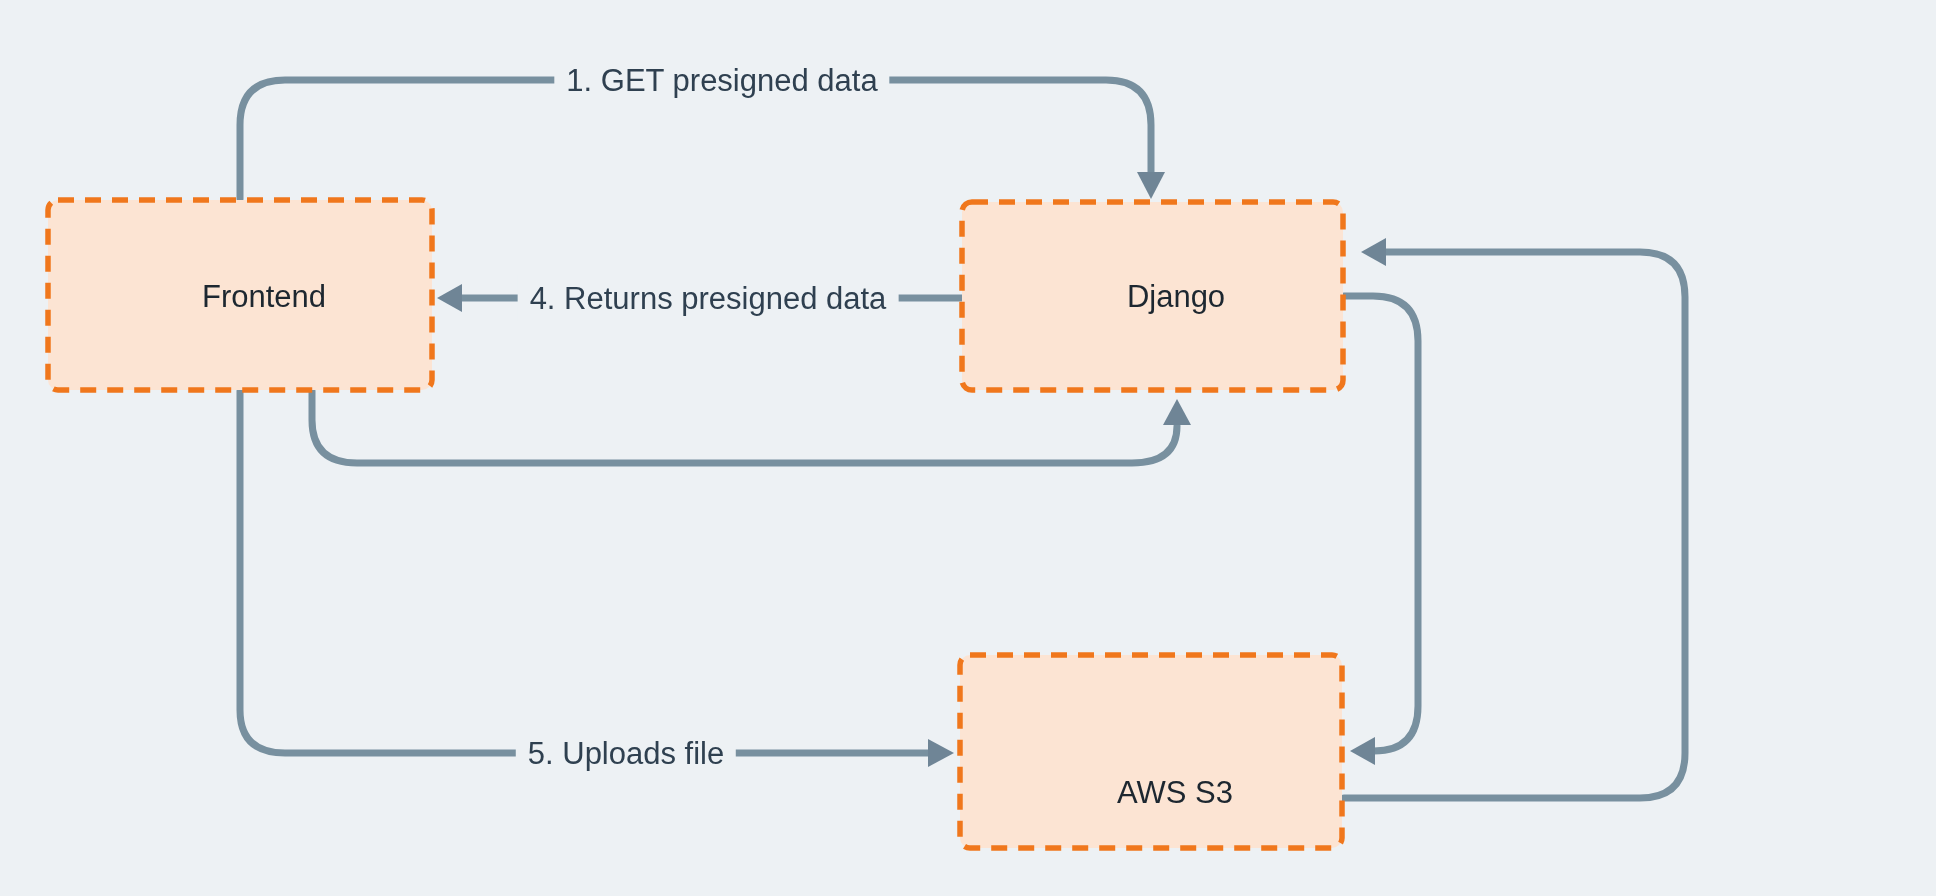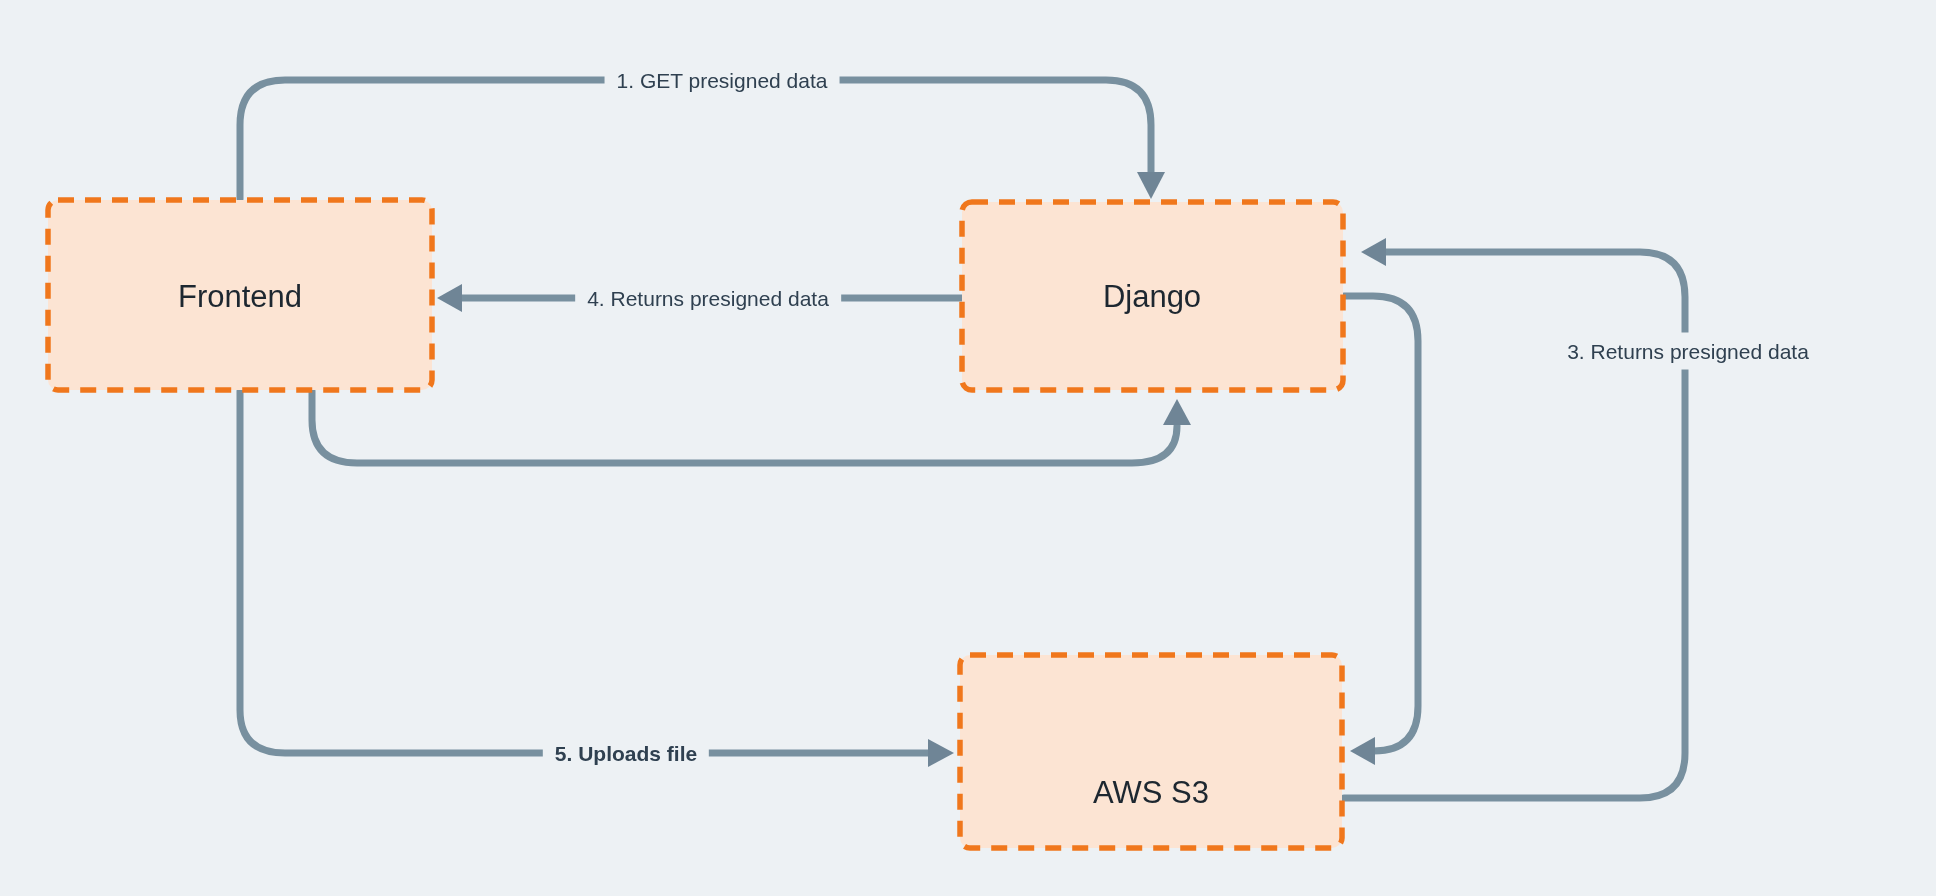--- a/index.html
+++ b/index.html
@@ -46,32 +46,33 @@
     fill: var(--node-fill);
     stroke: var(--node-border);
     stroke-width: 5.5;
     stroke-dasharray: 16 11;
   }
   .edge-label {
     position: absolute;
     transform: translate(-50%, -50%);
     background: var(--bg);
     color: var(--label-text);
-    font-size: 21px;
+    font-size: 31px;
     line-height: 1;
     padding: 8px 12px;
     white-space: pre;
   }
   .node-label {
     position: absolute;
     transform: translate(-50%, -50%);
     color: var(--node-text);
     font-size: 31px;
     line-height: 1;
     white-space: pre;
+    margin-left: 24px;
   }
 </style>
 </head>
 <body>
 
 <div class="canvas">
 
   <svg width="1936" height="896" viewBox="0 0 1936 896">
 
     <path class="edge-line" d="M 240 199 V 125 Q 240 80, 285 80 H 1106 Q 1151 80, 1151 125 V 172"></path>
@@ -95,17 +96,16 @@
     <rect class="node-box" x="48" y="200" width="384" height="190" rx="10"></rect>
     <rect class="node-box" x="962" y="202" width="381" height="188" rx="10"></rect>
     <rect class="node-box" x="960" y="655" width="382" height="193" rx="10"></rect>
   </svg>
 
   <div class="node-label" style="left:240px; top:296px;">Frontend</div>
   <div class="node-label" style="left:1152px; top:296px;text-align:right;">Django</div>
   <div class="node-label" style="left:1151px; top:792px;">AWS S3</div>
 
   <div class="edge-label" style="left:722px; top:80px;">1. GET presigned data</div>
-  <div class="edge-label" style="left:1688px; top:351px;">3. Returns presigned data</div>
   <div class="edge-label" style="left:708px; top:298px;">4. Returns presigned data</div>
-  <div class="edge-label" style="left:626px; top:753px;font-weight:bold;">5. Uploads file</div>
+  <div class="edge-label" style="left:626px; top:753px;">5. Uploads file</div>
 
 </div>
 
 </body></html>

